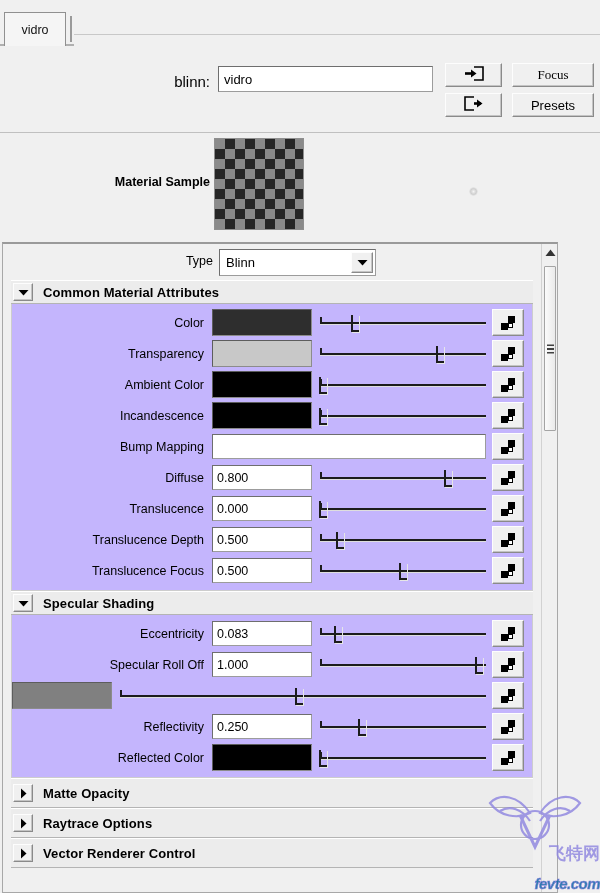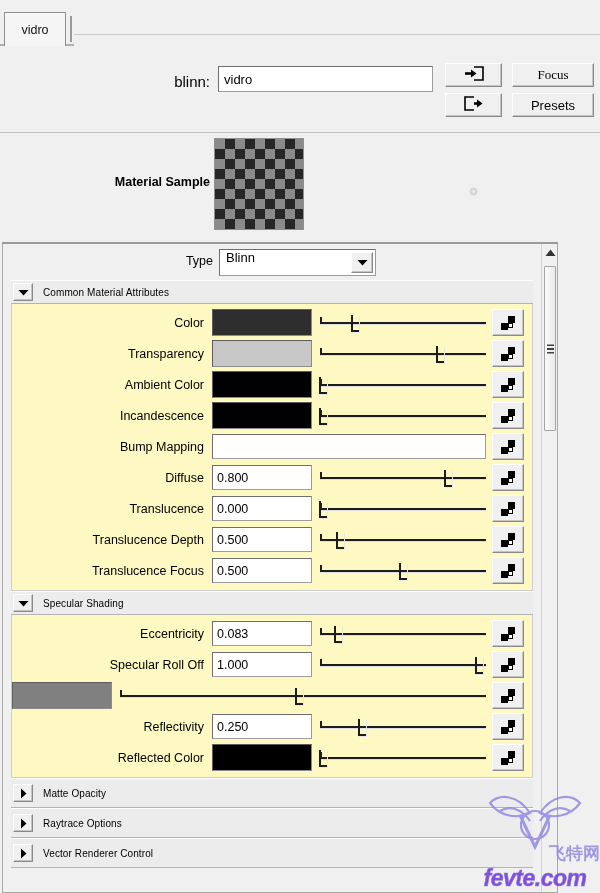--- a/index.html
+++ b/index.html
@@ -148,21 +148,21 @@
   .type-label {
     position: absolute; left: 100px; top: 10px;
     width: 110px; text-align: right; font-size: 12.5px;
   }
   .type-select {
     position: absolute; left: 216px; top: 5px;
     width: 157px; height: 27px;
     background: #fff;
     border: 1px solid #9c9c9c;
     border-top-color: #6e6e6e; border-left-color: #6e6e6e;
-    display: flex; 
+    display: flex; align-items: center;
     padding-left: 6px;
     font-size: 13px;
   }
   .type-arrow {
     position: absolute; right: 2px; top: 2px;
     width: 22px; height: 21px;
     background: #f0f0f0;
     border: 1px solid #fdfdfd;
     border-right-color: #8a8a8a; border-bottom-color: #8a8a8a;
     box-shadow: inset -1px -1px 0 #c4c4c4;
@@ -184,29 +184,29 @@
     margin-left: 2px;
     background: #f0f0f0;
     border: 1px solid #fdfdfd;
     border-right-color: #8a8a8a; border-bottom-color: #8a8a8a;
     box-shadow: inset -1px -1px 0 #c4c4c4;
     display: flex; align-items: center; justify-content: center;
     flex: 0 0 auto;
   }
   .frame-title {
     margin-left: 10px;
-    font-weight: normal;
-    font-size: 10px;
+    font-weight: bold;
+    font-size: 13px;
     letter-spacing: .1px;
   }
   .frame-body {
     border-left: 1px solid #cdcdcd;
     border-right: 1px solid #cdcdcd;
     border-bottom: 1px solid #cdcdcd;
-    background: #fef9c3;
+    background: #c4b5fd;
     padding: 3px 0 4px 0;
   }
 
   
   .attr {
     position: relative;
     height: 31px;
     display: flex;
     align-items: center;
   }
@@ -341,25 +341,25 @@
     position: absolute;
     right: 0px; bottom: 0px;
     width: 130px; height: 108px;
     pointer-events: none;
     opacity: .82;
   }
   .wm-text {
     position: absolute;
     left: 0; bottom: 1px;
     width: 130px;
-    text-align: center;
-    font-size: 23px;
+    text-align: right;
+    font-size: 15px;
     font-weight: bold;
     font-style: italic;
-    color: #6d28d9;
+    color: #0369a1;
     -webkit-text-stroke: 0.6px #6f63d6;
     letter-spacing: -.5px;
   }
   .wm-cn {
     position: absolute;
     left: 0; bottom: 28px;
     width: 130px;
     text-align: right;
     font-size: 17px;
     font-weight: bold;

